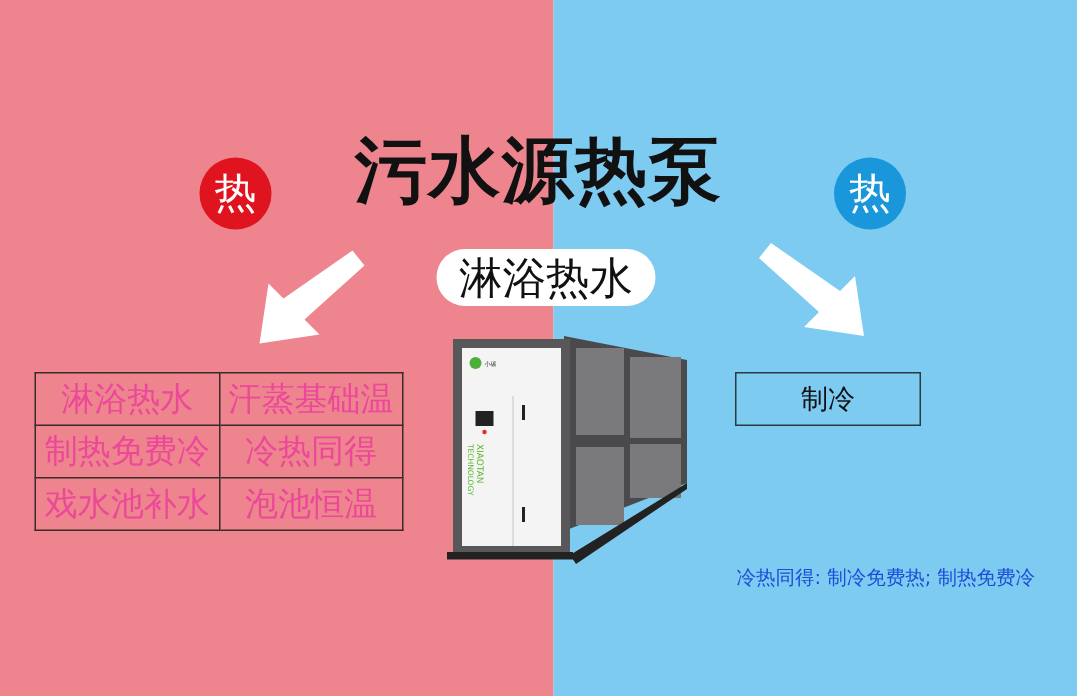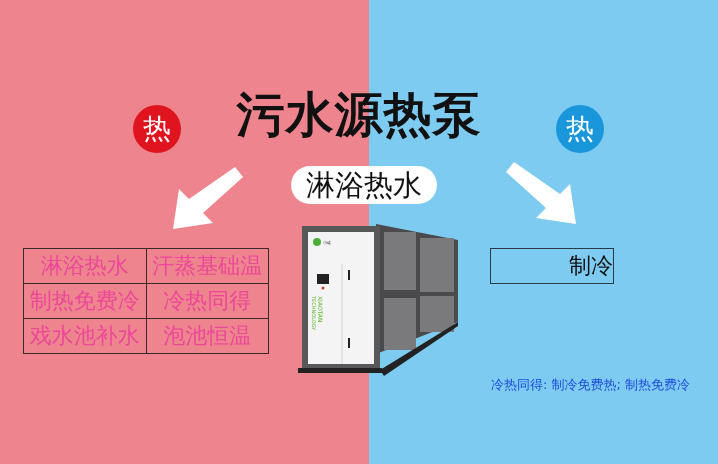--- a/index.html
+++ b/index.html
@@ -8,21 +8,21 @@
   .bg-right{position:absolute;left:369px;top:0;width:349px;height:464px;background:#7ecbf2;}
   .title{position:absolute;left:0;width:718px;top:86px;text-align:center;font-size:48px;color:#111;letter-spacing:1px;line-height:56px;font-weight:bold;}
   .badge{position:absolute;width:48px;height:48px;border-radius:50%;color:#fff;font-size:28px;line-height:48px;text-align:center;}
   .badge-left{left:133px;top:105px;background:#e0141e;}
   .badge-right{left:556px;top:105px;background:#1a96da;}
   .pill{position:absolute;left:291px;top:166px;width:146px;height:38px;background:#fff;border-radius:19px;text-align:center;font-size:29px;line-height:38px;color:#111;}
   .arrow{position:absolute;}
   .grid-left{position:absolute;left:23px;top:248px;width:246px;border:1.5px solid #3a2a2a;border-collapse:collapse;}
   .grid-left td{border:1.5px solid #3a2a2a;font-size:22px;text-align:center;height:34px;width:50%;color:#ec4899;padding:0;}
   .grid-right{position:absolute;left:490px;top:248px;width:124px;border:1.5px solid #2a3a44;border-collapse:collapse;}
-  .grid-right td{border:1.5px solid #2a3a44;font-size:22px;text-align:right;height:34px;color:#111;padding:0;}
+  .grid-right td{border:1.5px solid #2a3a44;font-size:18px;text-align:center;height:34px;color:#111;padding:0;}
   .footnote{position:absolute;left:491px;top:376px;font-size:13px;color:#1d4ed8;white-space:nowrap;}
   .machine{position:absolute;left:290px;top:218px;width:180px;height:160px;}
 </style>
 </head>
 <body>
 
 <div class="bg-left"></div>
 <div class="bg-right"></div>
 
 <div class="title">污水源热泵</div>

